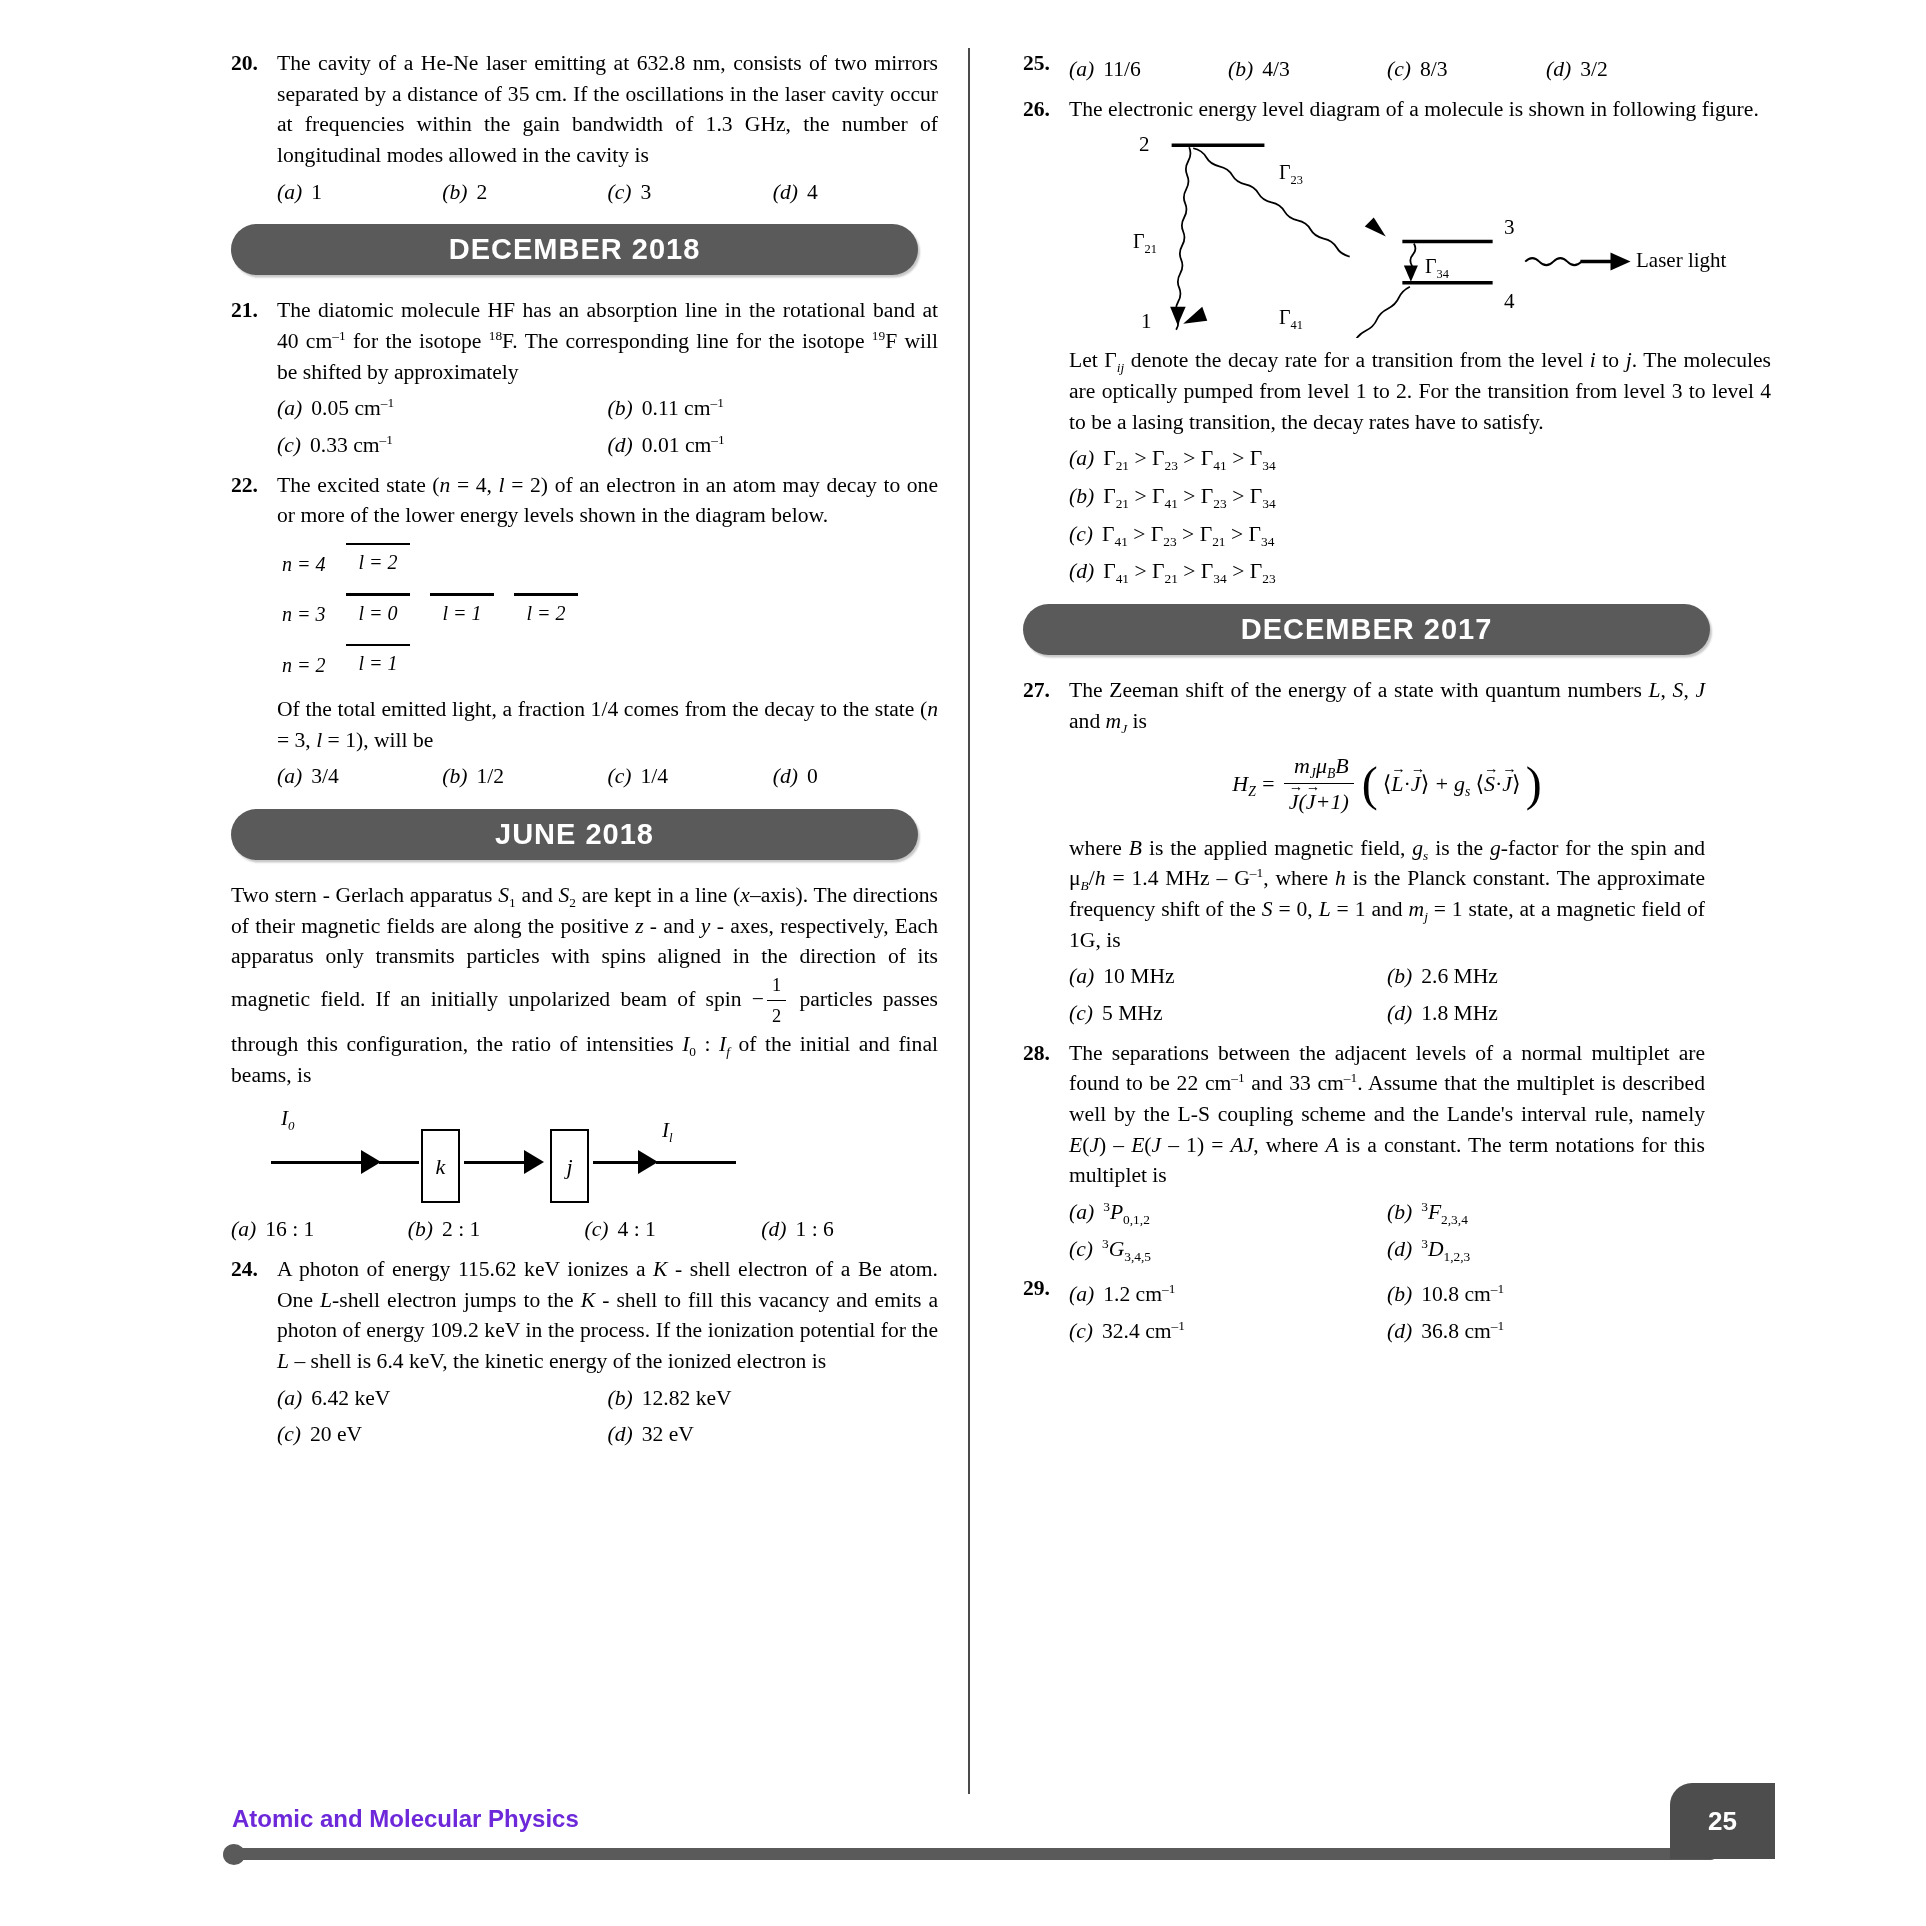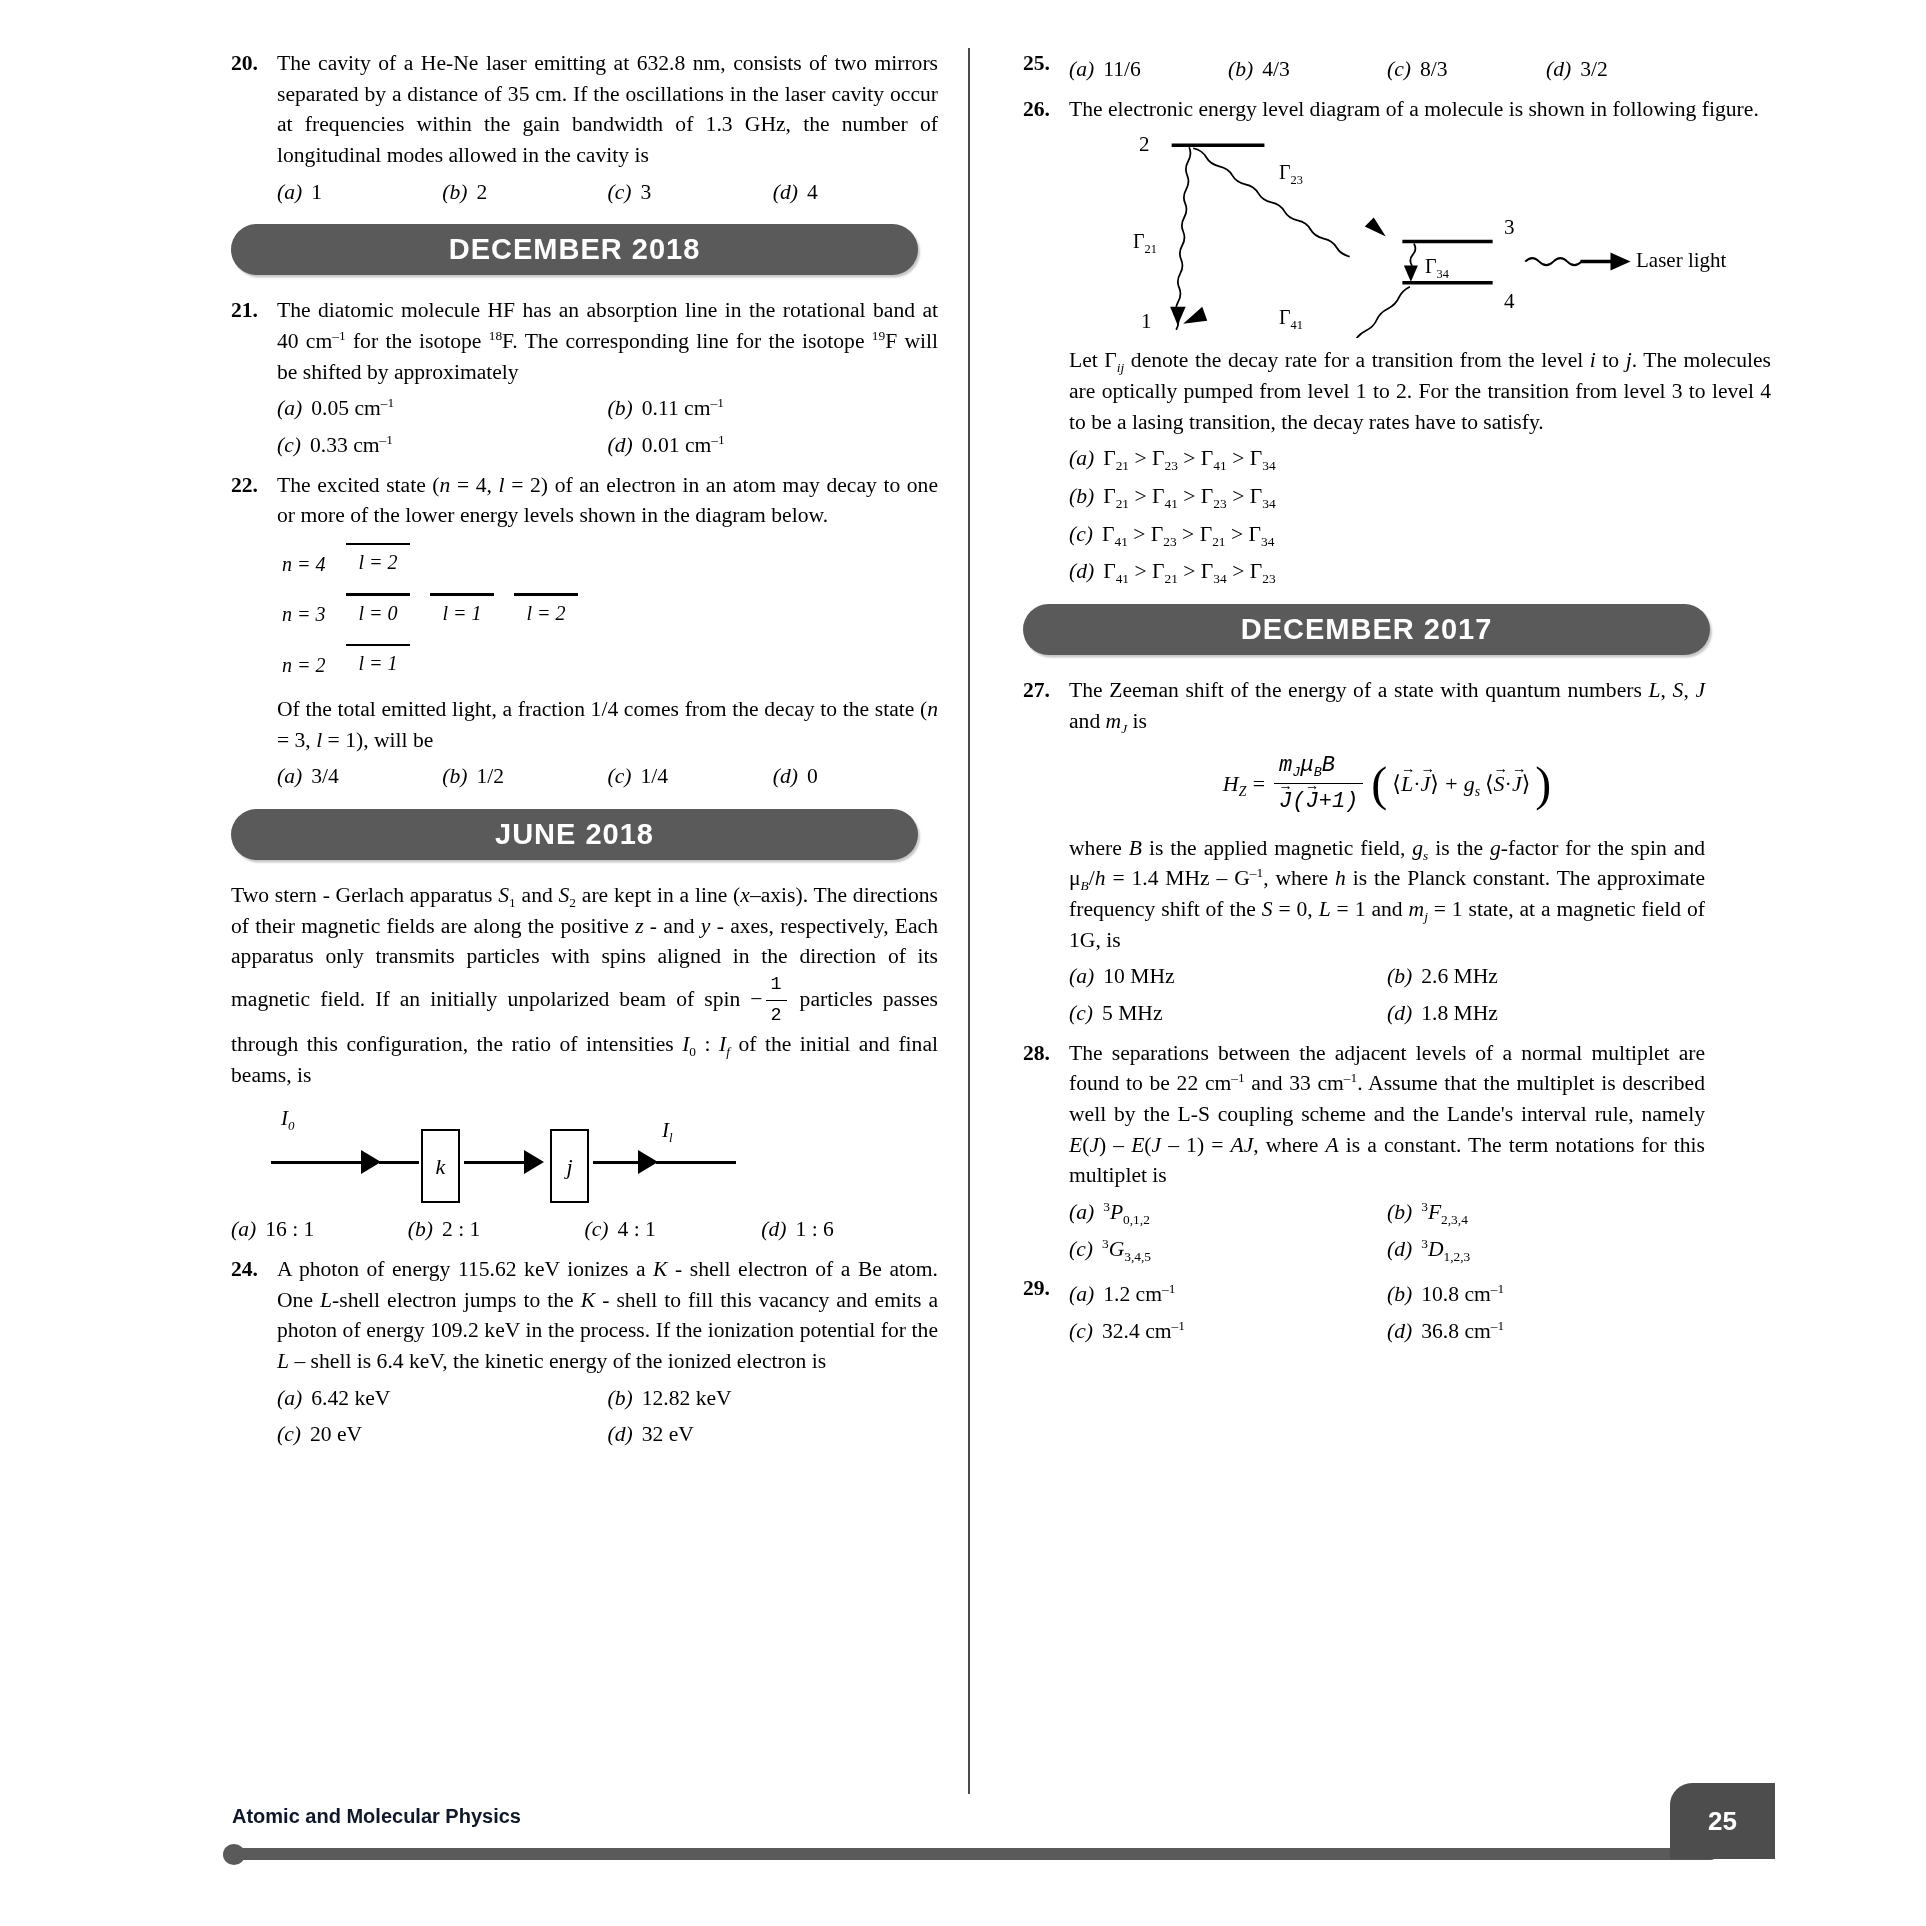--- a/index.html
+++ b/index.html
@@ -105,37 +105,37 @@
   .laser{position:relative;width:642px;height:211px;margin:3px 0 7px 60px;}
   .laser .tx{position:absolute;font-size:21px;}
   .laser .gam{position:absolute;font-size:20px;}
 
   
   .formula{
     display:flex;align-items:center;justify-content:center;
     font-size:22px;font-style:italic;
     margin:14px 0 15px 0;gap:5px;
   }
-  .frac{display:inline-flex;flex-direction:column;align-items:flex-start;margin:0 3px;font-family:Liberation Mono, monospace;}
+  .frac{display:inline-flex;flex-direction:column;align-items:flex-end;margin:0 3px;}
   .frac .num{padding:0 5px 2px 5px;}
   .frac .den{border-top:1.5px solid #000;padding:2px 5px 0 5px;}
   .bigparen{font-size:48px;font-style:normal;line-height:0.55;}
   .vec{position:relative;display:inline-block;}
   .vec::after{
     content:"\2192";position:absolute;left:0;right:0;top:-0.72em;
     font-size:0.66em;text-align:center;font-style:normal;
   }
   .ang{font-style:normal;}
 
   
   .footer{position:absolute;left:0;bottom:0;width:1926px;height:150px;}
   .ftitle{
     position:absolute;left:232px;top:29px;
     font-family:"Liberation Sans", sans-serif;
-    font-weight:bold;font-size:20px;color:#0f172a;
+    font-weight:bold;font-size:24px;color:#6d28d9;
   }
   .fbar{
     position:absolute;left:232px;top:72px;
     width:1485px;height:12px;background:#5a5a5a;border-radius:6px;
   }
   .fcap{
     position:absolute;left:223px;top:68px;
     width:22px;height:21px;background:#5a5a5a;border-radius:50%;
   }
   .fpage{

